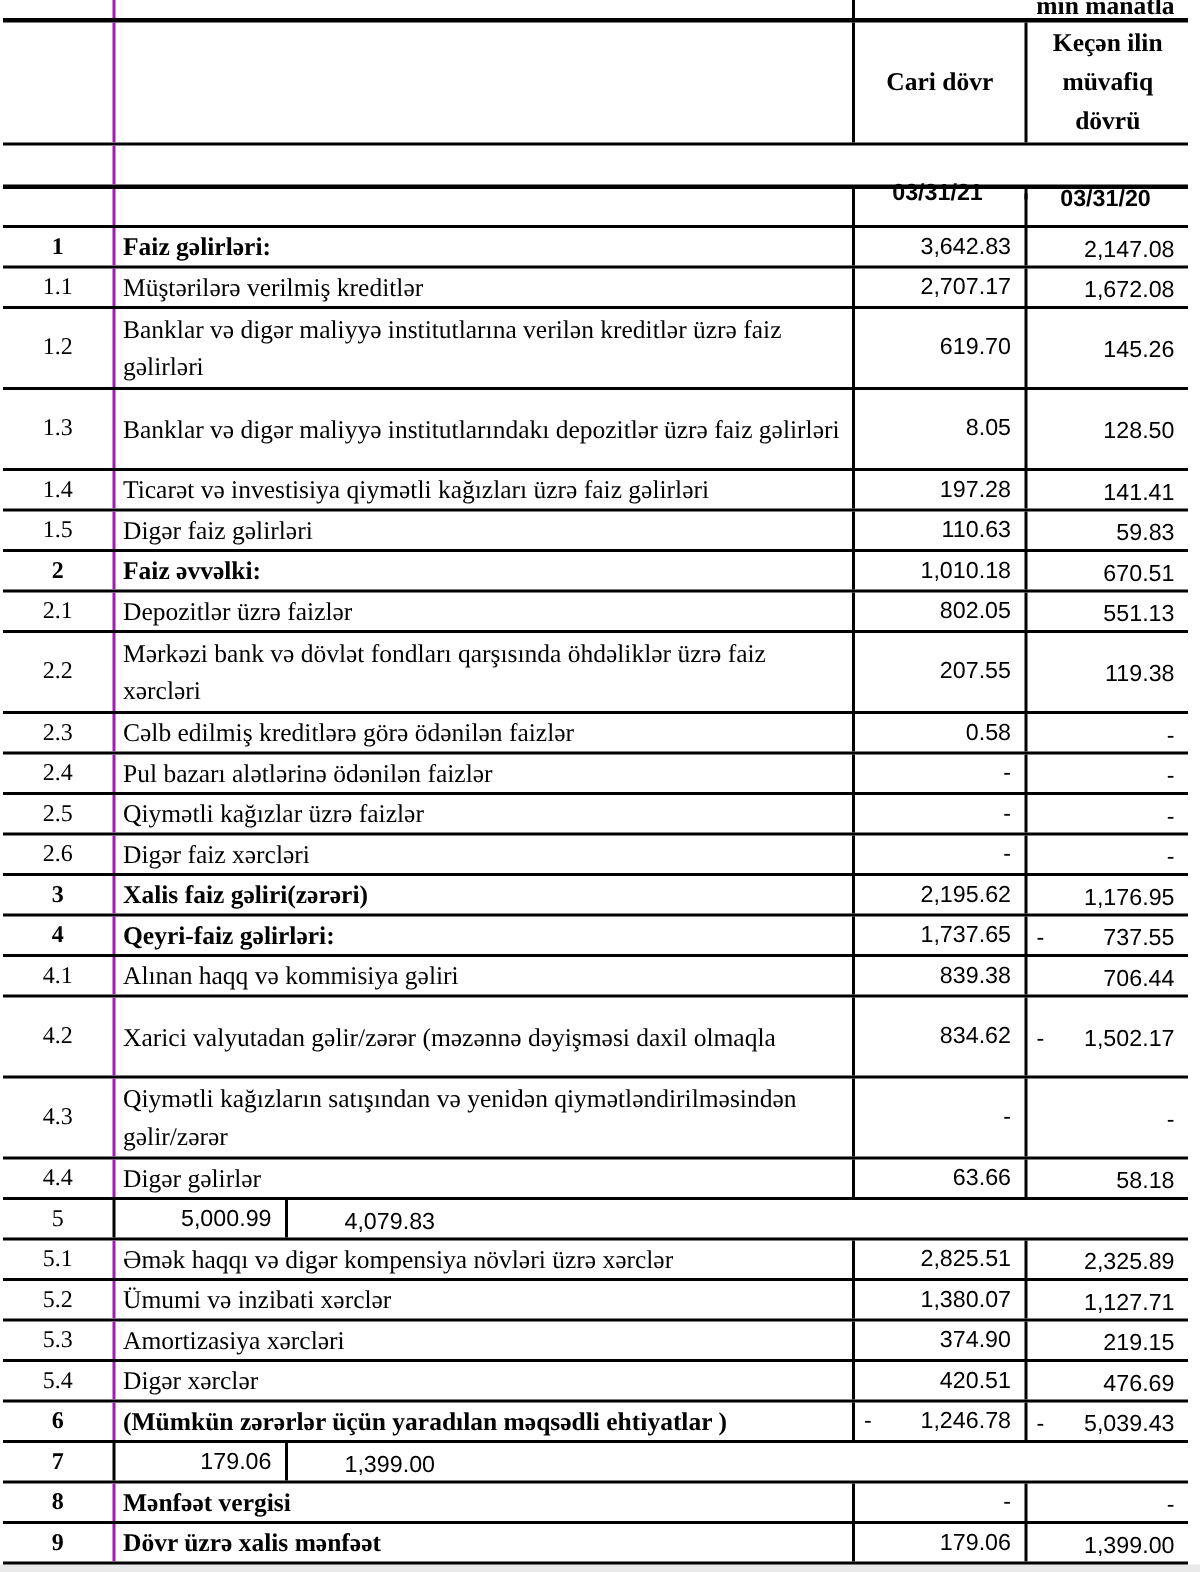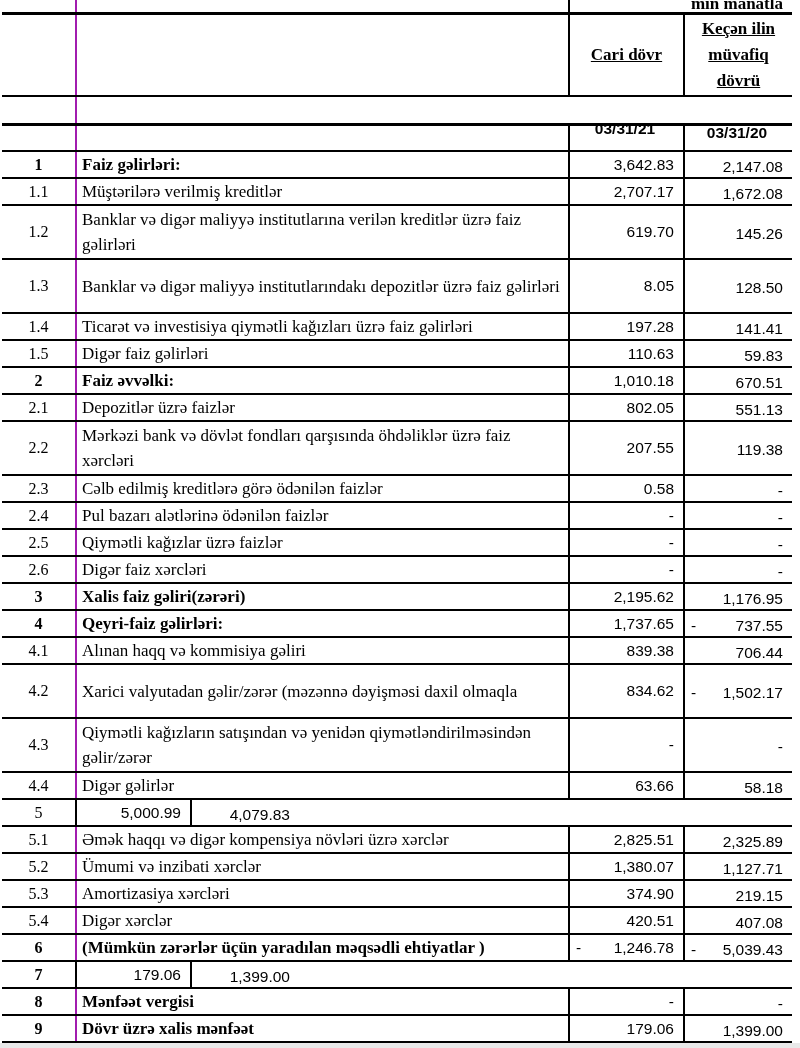--- a/index.html
+++ b/index.html
@@ -23,21 +23,21 @@
         align-items:center; justify-content:flex-end; padding:4px 9px 0 6px; }
 
   
   .row-top { height:12px; }
   .row-top .cD { border-left:none; overflow:hidden; align-items:flex-start; }
   .row-top .unit-note { display:block; font-weight:bold; font-size:17px;
         line-height:22px; margin-top:-11px; white-space:nowrap; }
 
   .row-head { height:83px; }
   .row-head .cC, .row-head .cD { justify-content:center; text-align:center;
-        font-weight:bold; font-size:17px; line-height:26px; padding:0 4px;text-decoration:underline; }
+        font-weight:bold; font-size:17px; line-height:26px; padding:0 4px; }
 
   .row-date { height:28px; }
   .row-date .cC, .row-date .cD { justify-content:center;
         font-family:"Liberation Sans", sans-serif; font-weight:bold; font-size:15.5px;margin-top:32px; }
 
   .row-empty { height:27px; border-top:3px solid #000; }
 
   .drow { height:27px; }
   .drow.tall { height:54px; }
   .drow .cA { font-size:16px; }
@@ -226,21 +226,21 @@
       <div class="row drow">
         <div class="cA">5.3</div>
         <div class="cB">Amortizasiya xərcləri</div>
         <div class="cC">374.90</div>
         <div class="cD">219.15</div>
       </div>
       <div class="row drow">
         <div class="cA">5.4</div>
         <div class="cB">Digər xərclər</div>
         <div class="cC">420.51</div>
-        <div class="cD">407.08</div>
+        <div class="cD">476.69</div>
       </div>
       <div class="row drow bold">
         <div class="cA">6</div>
         <div class="cB">(Mümkün zərərlər üçün yaradılan məqsədli ehtiyatlar )</div>
         <div class="cC vneg">
           <span class="minus">-</span>
           <span>1,246.78</span>
         </div>
         <div class="cD vneg">
           <span class="minus">-</span>

